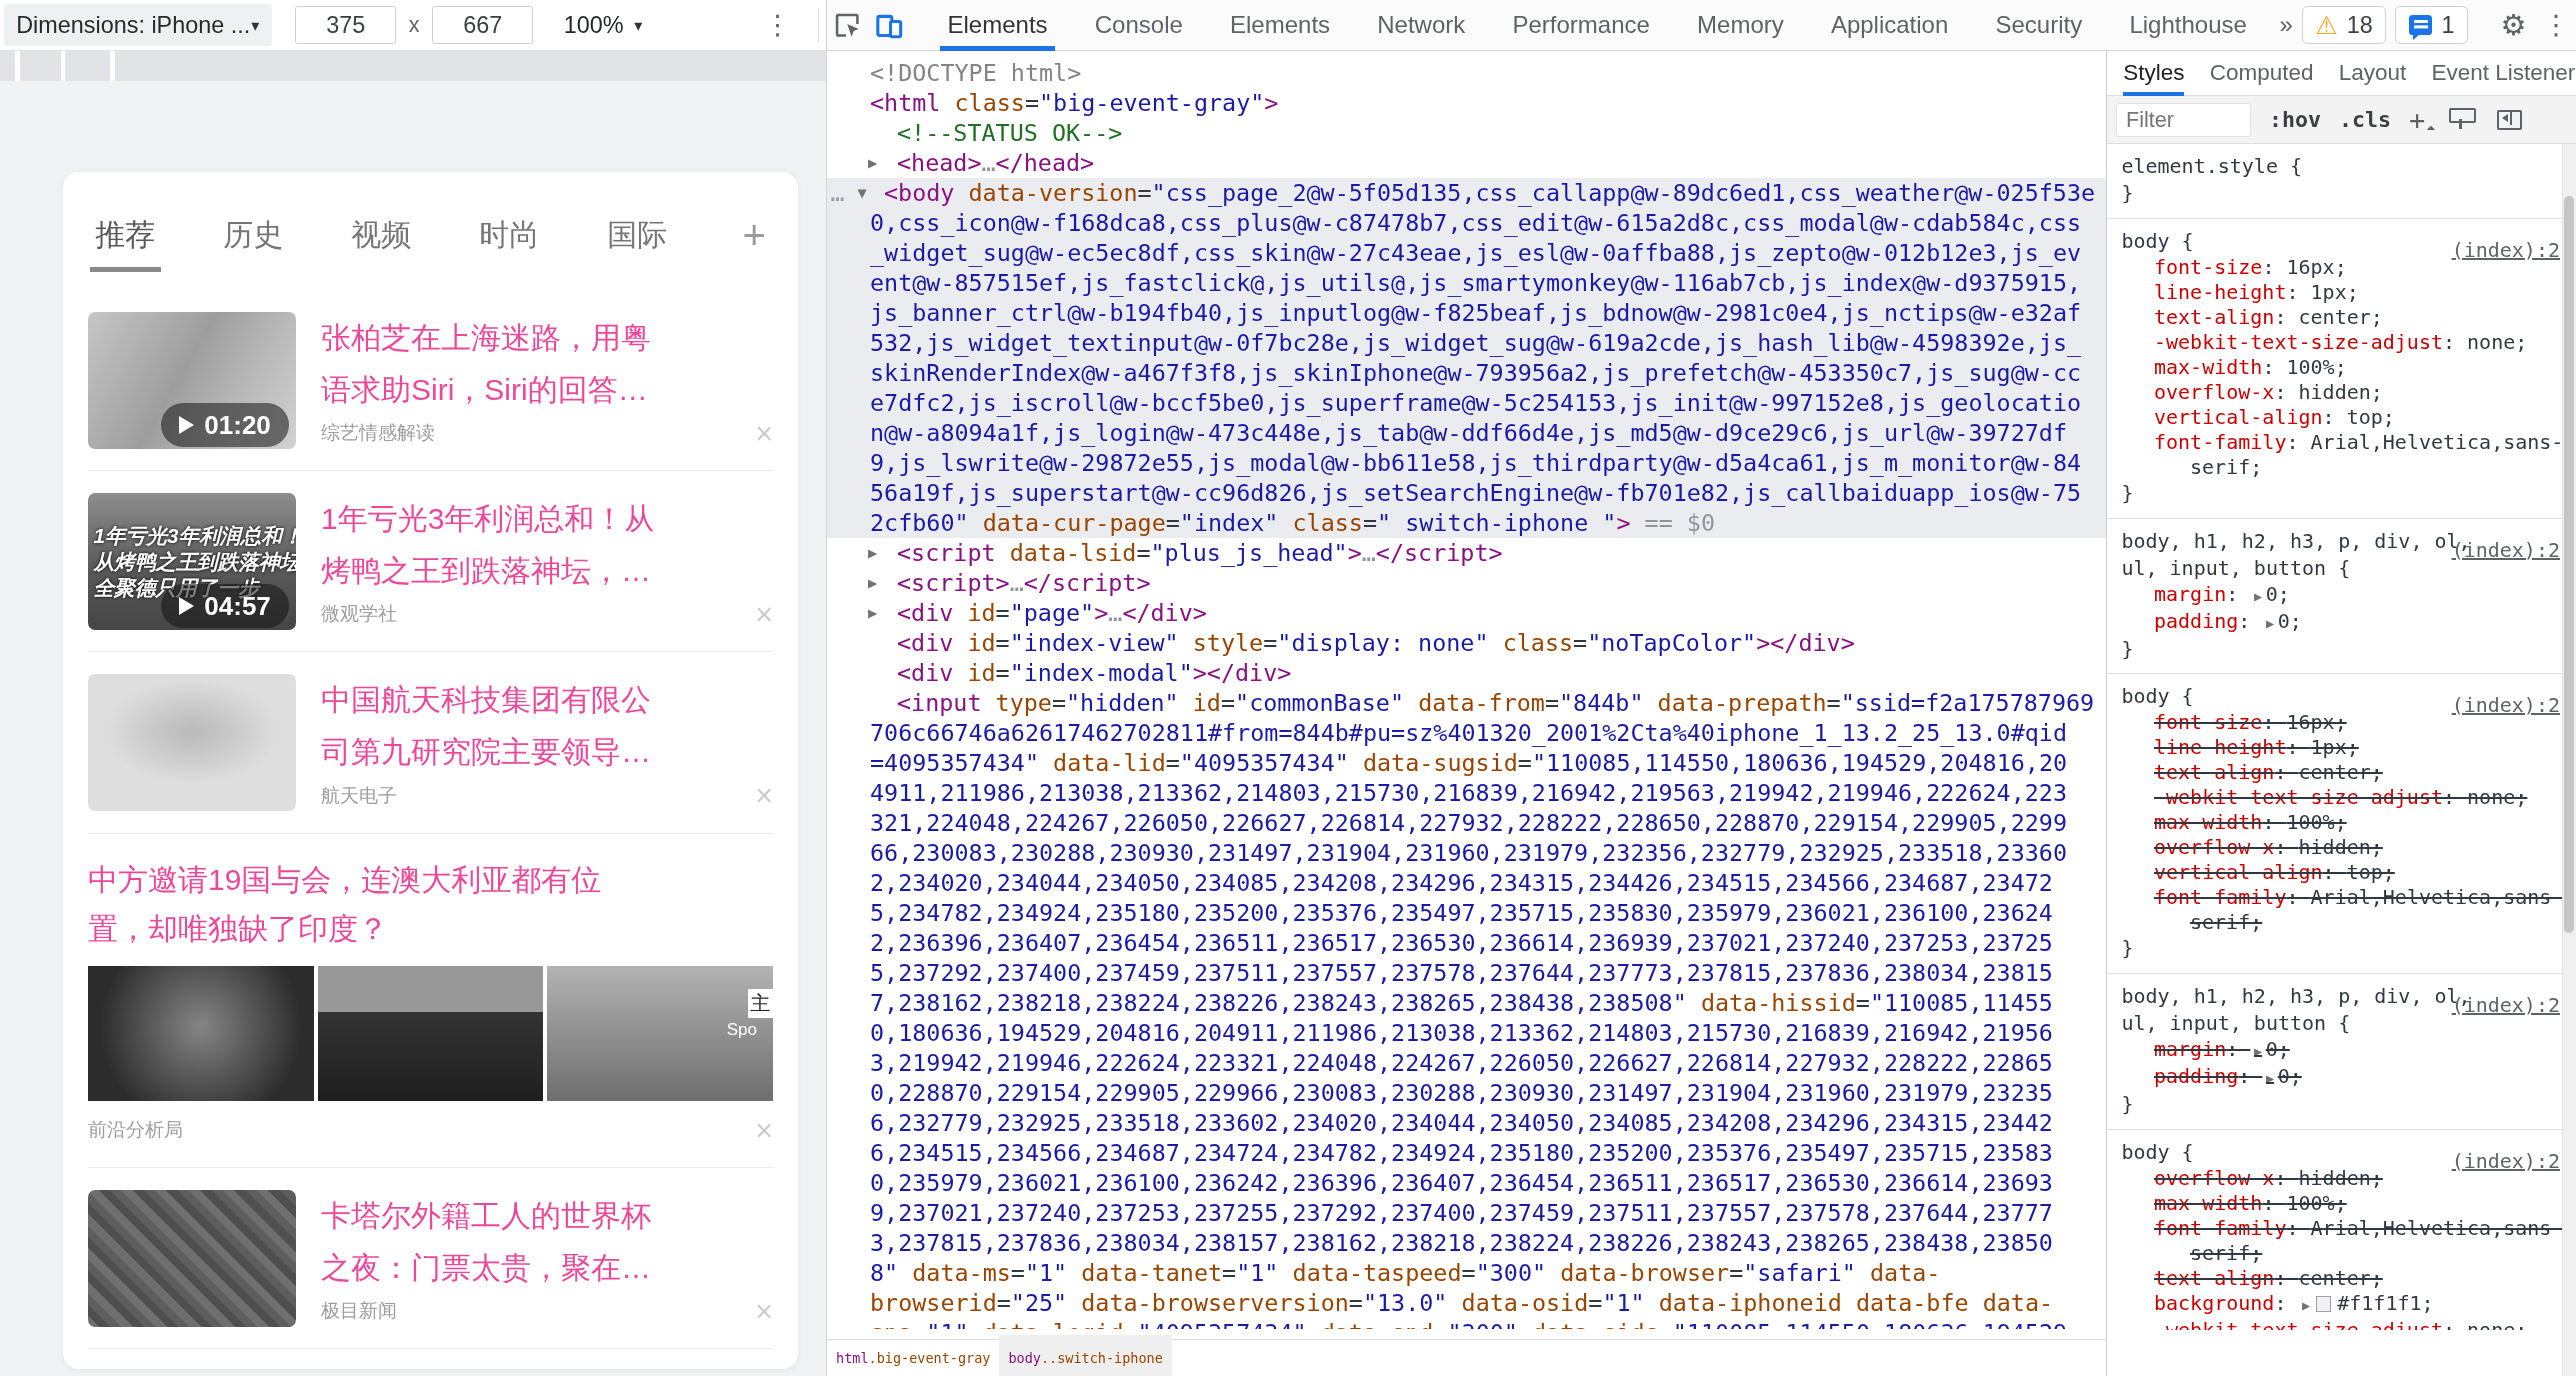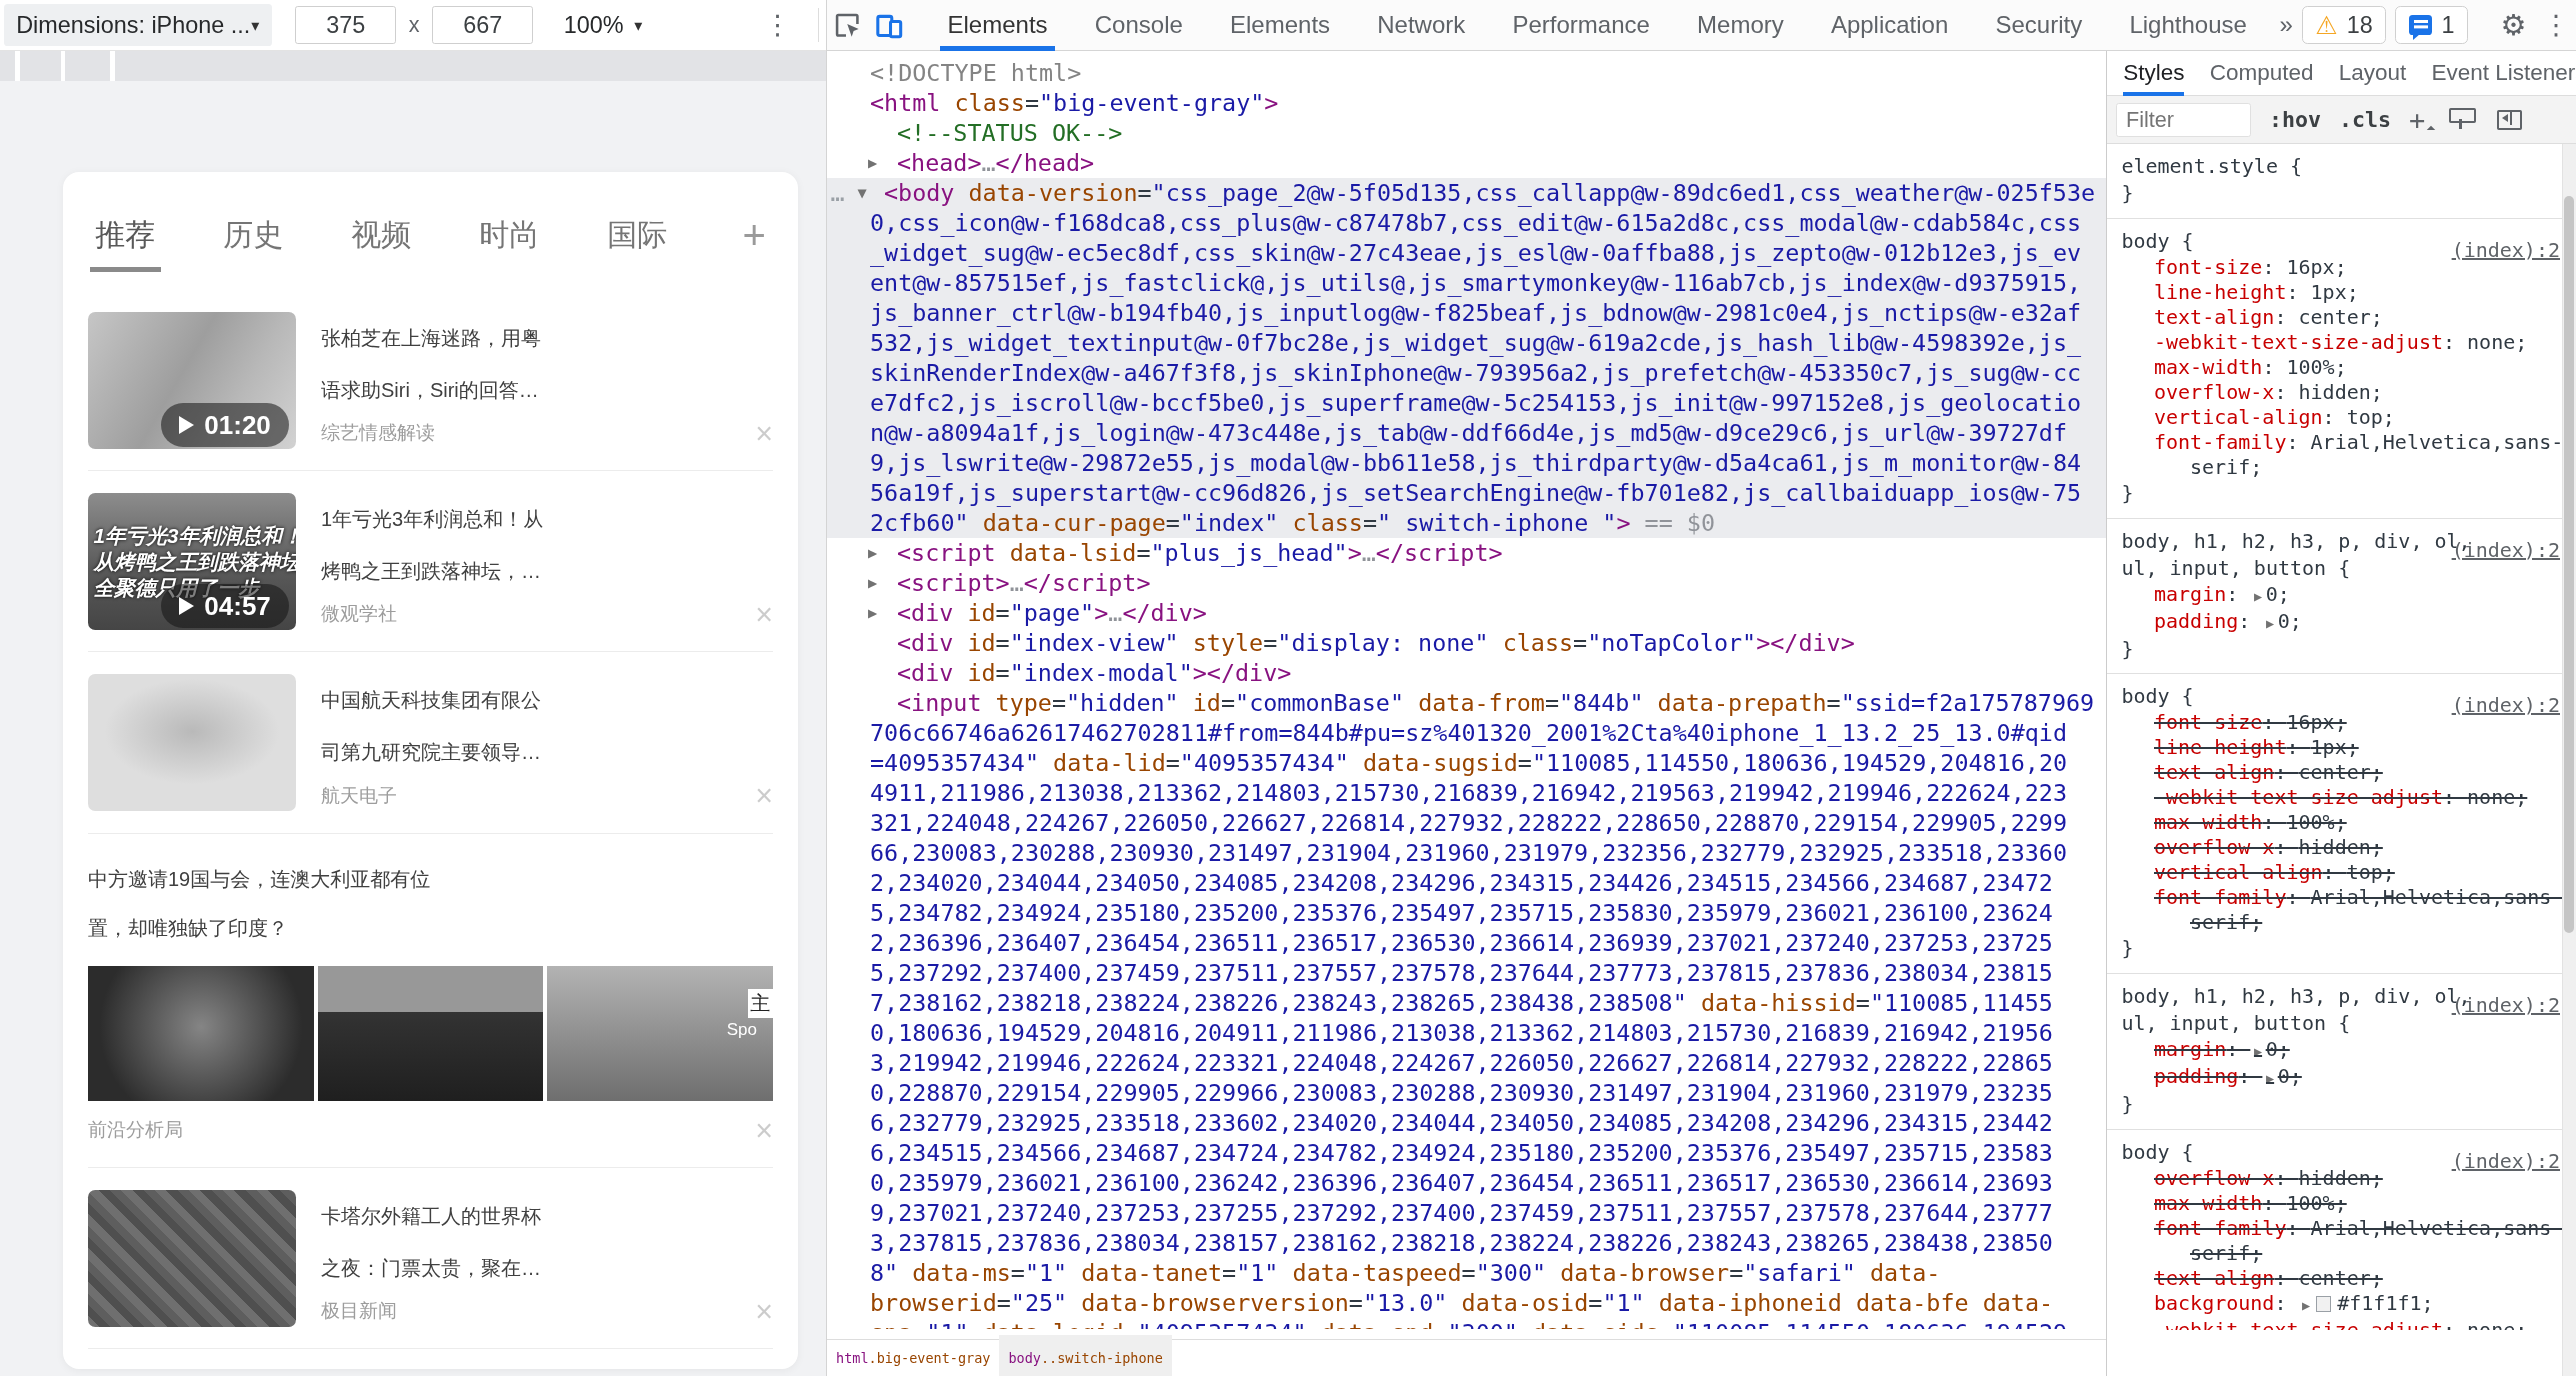--- a/index.html
+++ b/index.html
@@ -44,21 +44,21 @@
   .g1 { background:radial-gradient(circle at 50% 45%,#858585 0,#2c2c2c 75%); }
   .g2 { background:linear-gradient(180deg,#989898 0 34%,#333 34%,#1f1f1f); }
   .g3 { background:linear-gradient(180deg,#b3b3b3,#6e6e6e); }
   .dur-badge { position:absolute; right:7.2px; bottom:1.8px; background:rgba(20,20,20,.55); border-radius:36px;
     display:flex; align-items:center; color:#fff; font-size:26px; font-weight:bold; padding:6.3px 18px; }
   .play-tri { width:0; height:0; border-left:15.3px solid #fff; border-top:9px solid transparent;
     border-bottom:9px solid transparent; margin-right:10.8px; }
   .thumb-overlay { position:absolute; left:5.4px; top:30.5px; color:#fff; font-size:20.7px; font-weight:bold;
     font-style:italic; line-height:26px; text-shadow:0 0 3.6px #000; white-space:nowrap; }
   .item-right { flex:1; min-width:0; display:flex; flex-direction:column; }
-  .title-line { font-size:20px; color:#404040; line-height:52px; white-space:nowrap; overflow:hidden; }
+  .title-line { font-size:30px; color:#ec4899; line-height:52px; white-space:nowrap; overflow:hidden; }
   .src-row { display:flex; align-items:center; justify-content:space-between; margin-top:auto; padding-bottom:1.8px; }
   .item.gallery .src-row { margin-top:16px; }
   .src { font-size:19px; color:#9d9d9d; }
   .close-x { font-size:30.5px; color:#cccccc; line-height:27px; }
   .gal-title .title-line { line-height:49px; }
   .gal-imgs { display:flex; gap:3.6px; margin-top:12.6px; }
   .gal-img { position:relative; flex:1; height:135px; overflow:hidden; }
   .gal-tag { position:absolute; right:0; top:23.4px; background:#fff; color:#222; font-size:20px; padding:0.9px 2.7px; }
   .gal-tag2 { position:absolute; right:16px; top:54px; color:#fff; font-size:17px; }
 

